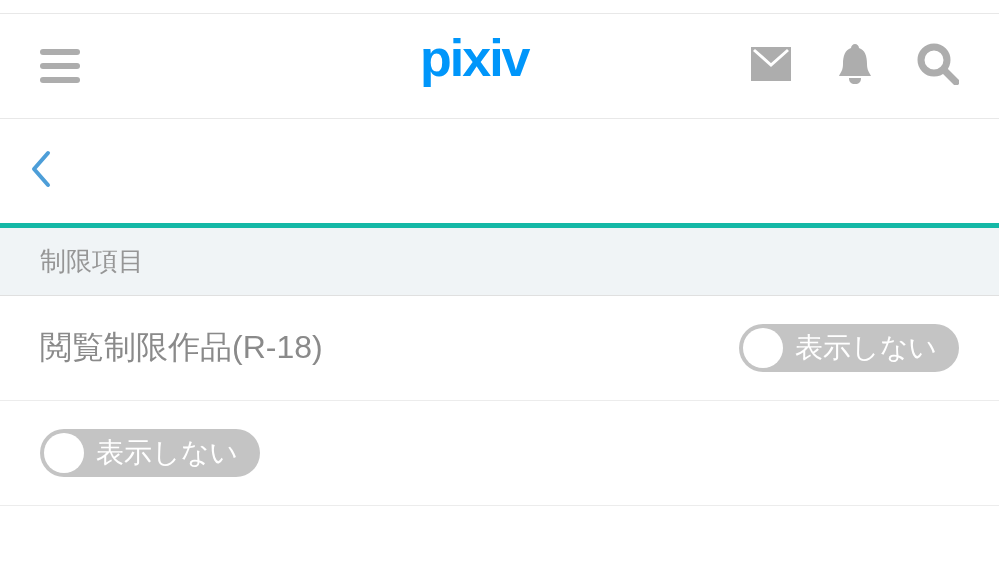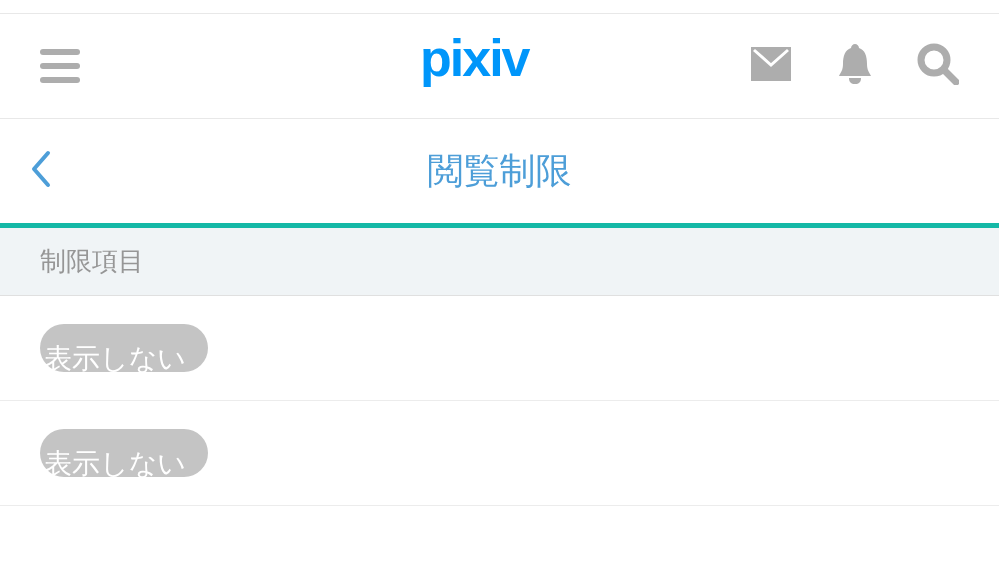--- a/index.html
+++ b/index.html
@@ -101,21 +101,20 @@
     }
     .toggle {
       display: flex;
       align-items: center;
       background: #c4c4c4;
       border-radius: 24px;
       height: 48px;
       padding: 4px 22px 4px 4px;
       cursor: pointer;
       gap: 12px;
-      flex-direction: column;
     }
     .toggle-knob {
       width: 40px;
       height: 40px;
       background: #ffffff;
       border-radius: 50%;
     }
     .toggle-text {
       color: #ffffff;
       font-size: 28px;
@@ -165,26 +164,26 @@
     </div>
   </div>
 </div>
 
 <div class="subheader">
   <div class="back-icon">
     <svg width="22" height="40" viewBox="0 0 22 40">
       <path d="M 18 4 L 4 20 L 18 36" fill="none" stroke="#4d9ed8" stroke-width="4" stroke-linecap="round" stroke-linejoin="round"></path>
     </svg>
   </div>
-  <div class="page-title">閲覧制限</div>
 </div>
 
 <div class="section-header">制限項目</div>
 
 <div class="setting-row">
+  <div class="setting-label">閲覧制限作品(R-18)</div>
   <div class="toggle">
     <div class="toggle-knob"></div>
     <div class="toggle-text">表示しない</div>
   </div>
 </div>
 
 <div class="setting-row">
   <div class="toggle">
     <div class="toggle-knob"></div>
     <div class="toggle-text">表示しない</div>

